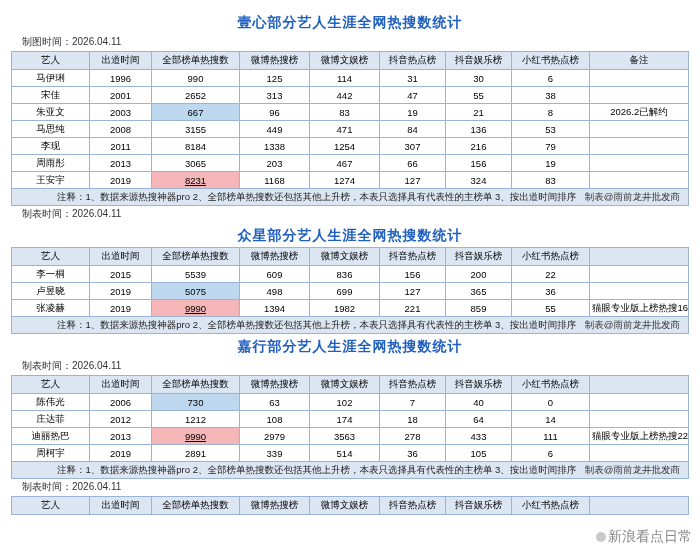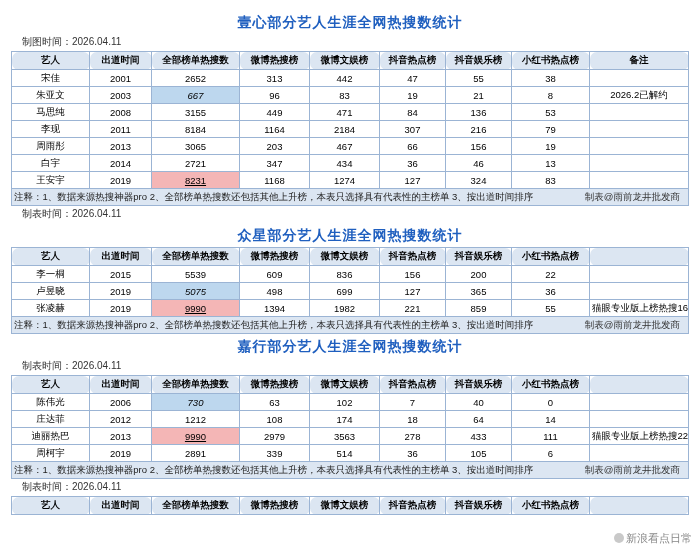--- a/index.html
+++ b/index.html
@@ -49,53 +49,52 @@
     border: 1px solid #9bb4d4;
     font-size: 9.5px;
     height: 16px;
     text-align: center;
     padding: 0 2px;
     white-space: nowrap;
     overflow: hidden;
   }
   table.grid thead th {
     background: #dce6f2;
-    font-weight: bold;
+    font-weight: normal;
     color: #000;
     height: 17px;
-    border-radius: 7px;
   }
   table.grid tbody td {
     background: #ffffff;
   }
-  .hl-blue { background: #bdd7ee !important; font-style: italic; }
+  .hl-blue { background: #bdd7ee !important; }
   .hl-red  { background: #f4b6b6 !important; text-decoration: underline; }
   .note-row td {
     background: #dce6f2 !important;
     text-align: left;
     font-size: 8px;
     color: #222;
     height: 15px;
     padding-left: 22px;
     position: relative;
   }
   .note-inner {
     display: flex;
     justify-content: space-between;
     align-items: center;
     width: 100%;
   }
-  .note-left { white-space: nowrap; }
+  .note-left { white-space: nowrap; margin-left: 43px; }
   .note-right { white-space: nowrap; padding-right: 6px; color: #333; }
   .remark { color: #000; }
   .footer-wm {
     position: absolute;
     right: 8px;
     bottom: 2px;
-    font-size: 11px;
+    font-size: 14px;
     color: #888;
   }
   .wm-icon {
     display: inline-block;
     width: 10px; height: 10px;
     border-radius: 50%;
     background: #c9c9c9;
     vertical-align: -1px;
     margin-right: 2px;
   }
@@ -128,20 +127,31 @@
           <th>微博热搜榜</th>
           <th>微博文娱榜</th>
           <th>抖音热点榜</th>
           <th>抖音娱乐榜</th>
           <th>小红书热点榜</th>
           <th>备注</th>
         </tr>
       </thead>
       <tbody>
           <tr>
+            <td>马伊琍</td>
+            <td>1996</td>
+            <td>990</td>
+            <td>125</td>
+            <td>114</td>
+            <td>31</td>
+            <td>30</td>
+            <td>6</td>
+            <td class="remark"></td>
+          </tr>
+          <tr>
             <td>宋佳</td>
             <td>2001</td>
             <td>2652</td>
             <td>313</td>
             <td>442</td>
             <td>47</td>
             <td>55</td>
             <td>38</td>
             <td class="remark"></td>
           </tr>
@@ -164,47 +174,36 @@
             <td>471</td>
             <td>84</td>
             <td>136</td>
             <td>53</td>
             <td class="remark"></td>
           </tr>
           <tr>
             <td>李现</td>
             <td>2011</td>
             <td>8184</td>
-            <td>1164</td>
-            <td>2184</td>
+            <td>1338</td>
+            <td>1254</td>
             <td>307</td>
             <td>216</td>
             <td>79</td>
             <td class="remark"></td>
           </tr>
           <tr>
             <td>周雨彤</td>
             <td>2013</td>
             <td>3065</td>
             <td>203</td>
             <td>467</td>
             <td>66</td>
             <td>156</td>
             <td>19</td>
-            <td class="remark"></td>
-          </tr>
-          <tr>
-            <td>白宇</td>
-            <td>2014</td>
-            <td>2721</td>
-            <td>347</td>
-            <td>434</td>
-            <td>36</td>
-            <td>46</td>
-            <td>13</td>
             <td class="remark"></td>
           </tr>
           <tr>
             <td>王安宇</td>
             <td>2019</td>
             <td class="hl-red">8231</td>
             <td>1168</td>
             <td>1274</td>
             <td>127</td>
             <td>324</td>

